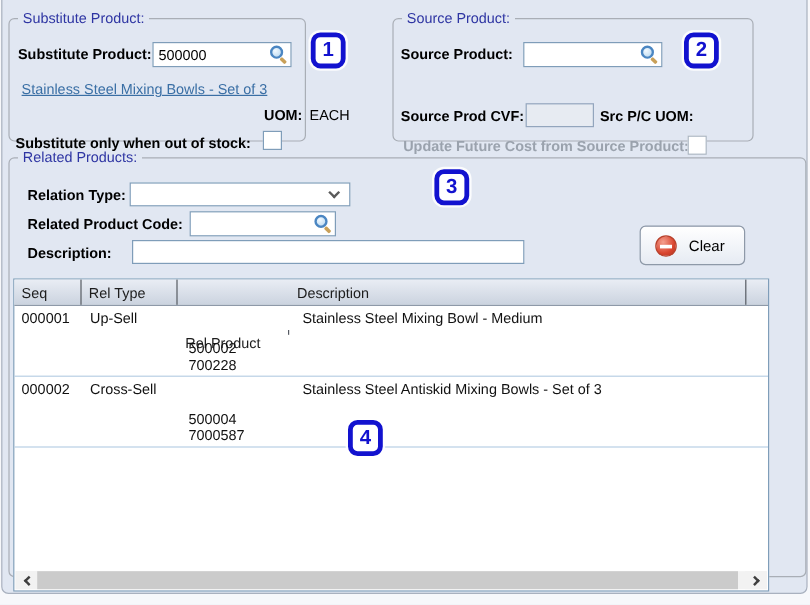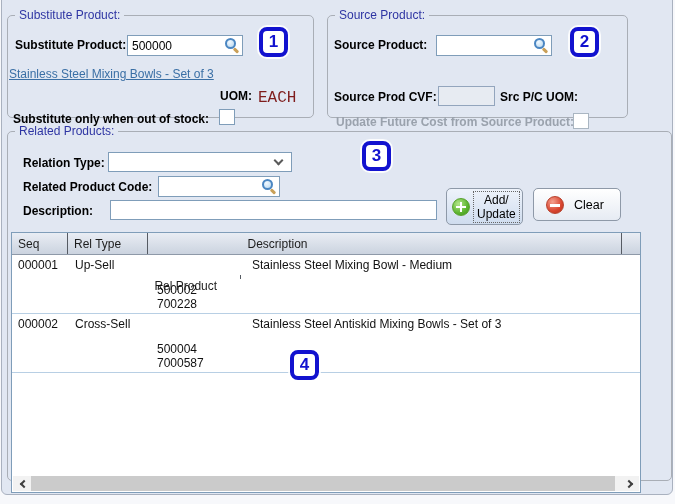--- a/index.html
+++ b/index.html
@@ -6,21 +6,21 @@
   html,body { width:675px; height:504px; }
   body { font-family:"Liberation Sans","DejaVu Sans",sans-serif; background:#f7f8fb; }
   .page { position:relative; width:675px; height:504px; overflow:hidden; }
   .panel { position:absolute; left:1px; top:-2px; width:672px; height:497px;
            background:#e1e7f2; border:1px solid #a9b1bf; border-radius:0 0 6px 6px; }
 
   fieldset.group { position:absolute; border:1px solid #a9aeb6; border-radius:5px; background:transparent; }
   legend { margin-left:7px; padding:0 4px; font-size:12px; color:#2e35a3; }
 
   .lbl { position:absolute; font-size:12px; font-weight:bold; color:#000; white-space:nowrap; }
-  .val { position:absolute; font-size:16px; color:#7f1d1d; white-space:nowrap;font-family:Liberation Mono, monospace; }
+  .val { position:absolute; font-size:12px; color:#000000; white-space:nowrap; }
   .lbl.disabled { color:#9aa2ad; }
 
   .link { position:absolute; font-size:12px; color:#3a6fa5; text-decoration:underline; white-space:nowrap; cursor:pointer; }
 
   .searchbox { position:absolute; height:21px; background:#fff; border:1px solid #7f9db9; }
   .searchbox input { position:absolute; left:0; top:0; width:calc(100% - 18px); height:100%;
                      border:none; outline:none; background:transparent; font-size:12px; padding-left:4px;
                      font-family:"Liberation Sans","DejaVu Sans",sans-serif; }
   .mag { position:absolute; right:2px; top:2px; width:15px; height:15px; cursor:pointer; }
   .mag .lens { position:absolute; left:0; top:0; width:11px; height:11px; border:2px solid #4b86c2;
@@ -76,31 +76,31 @@
   .schev { width:6px; height:6px; border-right:2px solid #3f3f3f; border-bottom:2px solid #3f3f3f; }
   .schev.left { transform:rotate(135deg); margin-left:3px; }
   .schev.right { transform:rotate(-45deg); margin-right:3px; }
 </style>
 </head>
 <body>
 
 <div class="page">
   <div class="panel">
 
-    <fieldset class="group" style="left:5px; top:9px; width:307px; height:110px;">
+    <fieldset class="group" style="left:5px; top:9px; width:248px; height:110px;">
       <legend>Substitute Product:</legend>
       <span class="lbl" style="left:7px; top:16px;">Substitute Product:</span>
       <div class="searchbox" style="left:119px; top:13px; width:116px;">
         <input value="500000" style="">
         <span class="mag">
           <span class="handle"></span>
           <span class="lens"></span>
         </span>
       </div>
-      <a class="link" style="left:1px; top:45px;">Stainless Steel Mixing Bowls - Set of 3</a>
+      <a class="link" style="left:10px; top:45px;">Stainless Steel Mixing Bowls - Set of 3</a>
       <span class="lbl" style="left:212px; top:67px;">UOM:</span>
       <span class="val" style="left:250px; top:67px;">EACH</span>
       <span class="lbl" style="left:5px; top:90px;">Substitute only when out of stock:</span>
       <span class="checkbox" style="left:211px; top:87px;"></span>
     </fieldset>
 
     <fieldset class="group" style="left:325px; top:9px; width:301px; height:110px;">
       <legend>Source Product:</legend>
       <span class="lbl" style="left:6px; top:16px;">Source Product:</span>
       <div class="searchbox" style="left:108px; top:13px; width:116px;">
@@ -131,27 +131,20 @@
         <input value="" style="">
         <span class="mag">
           <span class="handle"></span>
           <span class="lens"></span>
         </span>
       </div>
 
       <span class="lbl" style="left:15px; top:66px;">Description:</span>
       <input class="textinput" style="left: 102px; top: 62px; width: 327px;" value="">
 
-      <div class="btn btn-add" style="left:438px; top:50px; width:77px; height:37px;">
-        <span class="icon-add"></span>
-        <span class="btn-label2">
-          <span>Add/</span><br>
-          <span>Update</span>
-        </span>
-      </div>
       <div class="btn btn-clear" style="left:525px; top:50px; width:88px; height:33px;">
         <span class="icon-clear"></span>
         <span class="btn-label">Clear</span>
       </div>
 
       <div class="grid">
         <div class="thead">
           <span class="th th-seq">Seq</span>
           <span class="th th-type">Rel Type</span>
           <span class="th th-prod">Rel Product</span>

